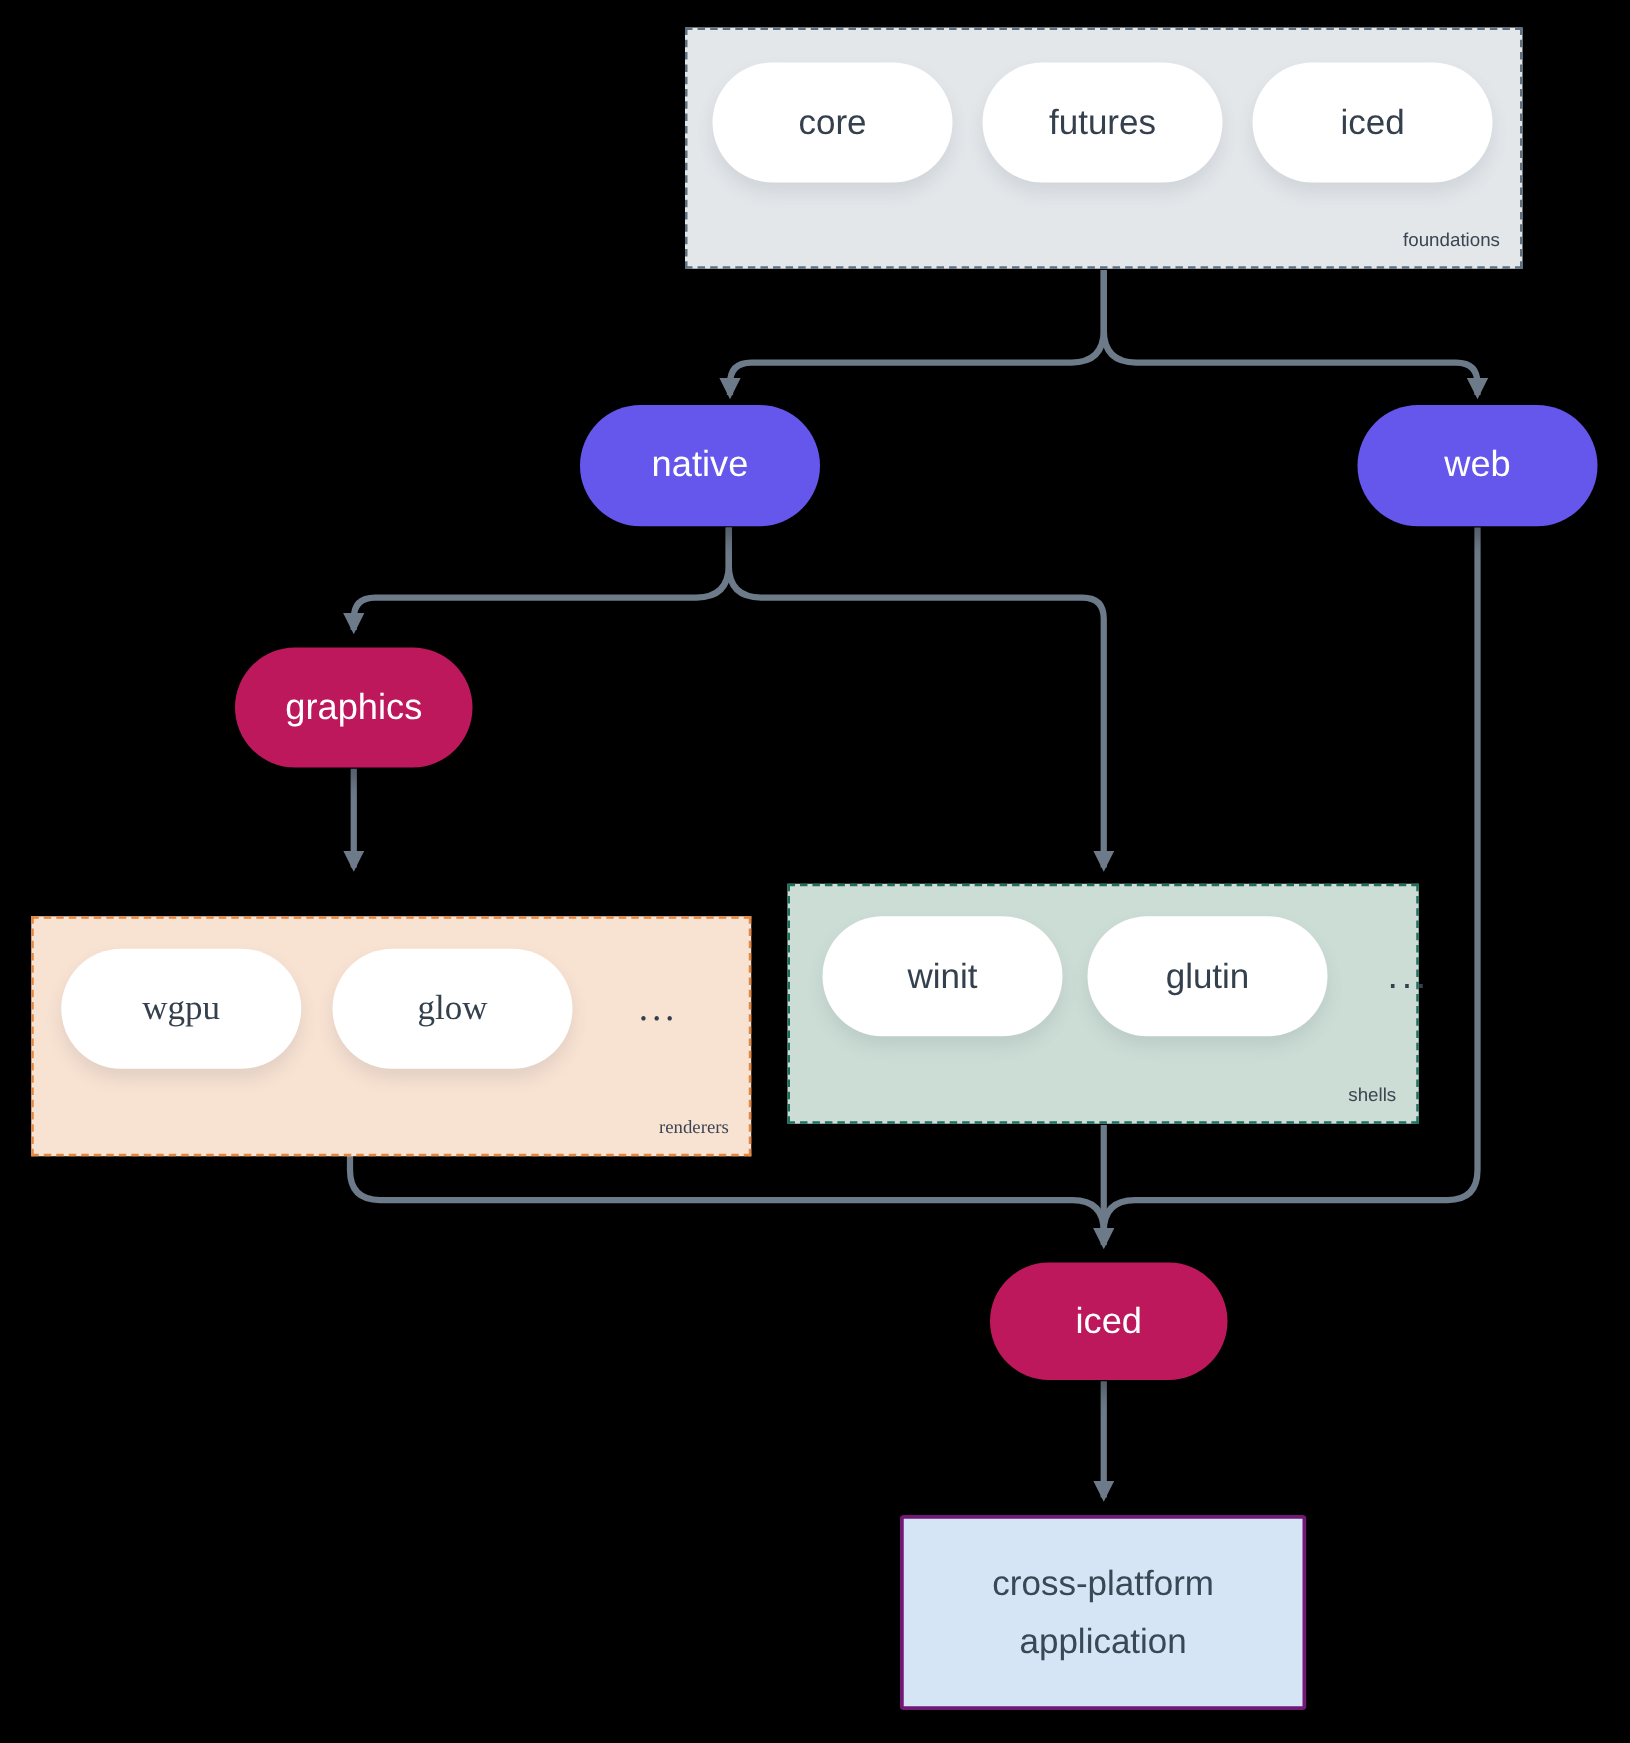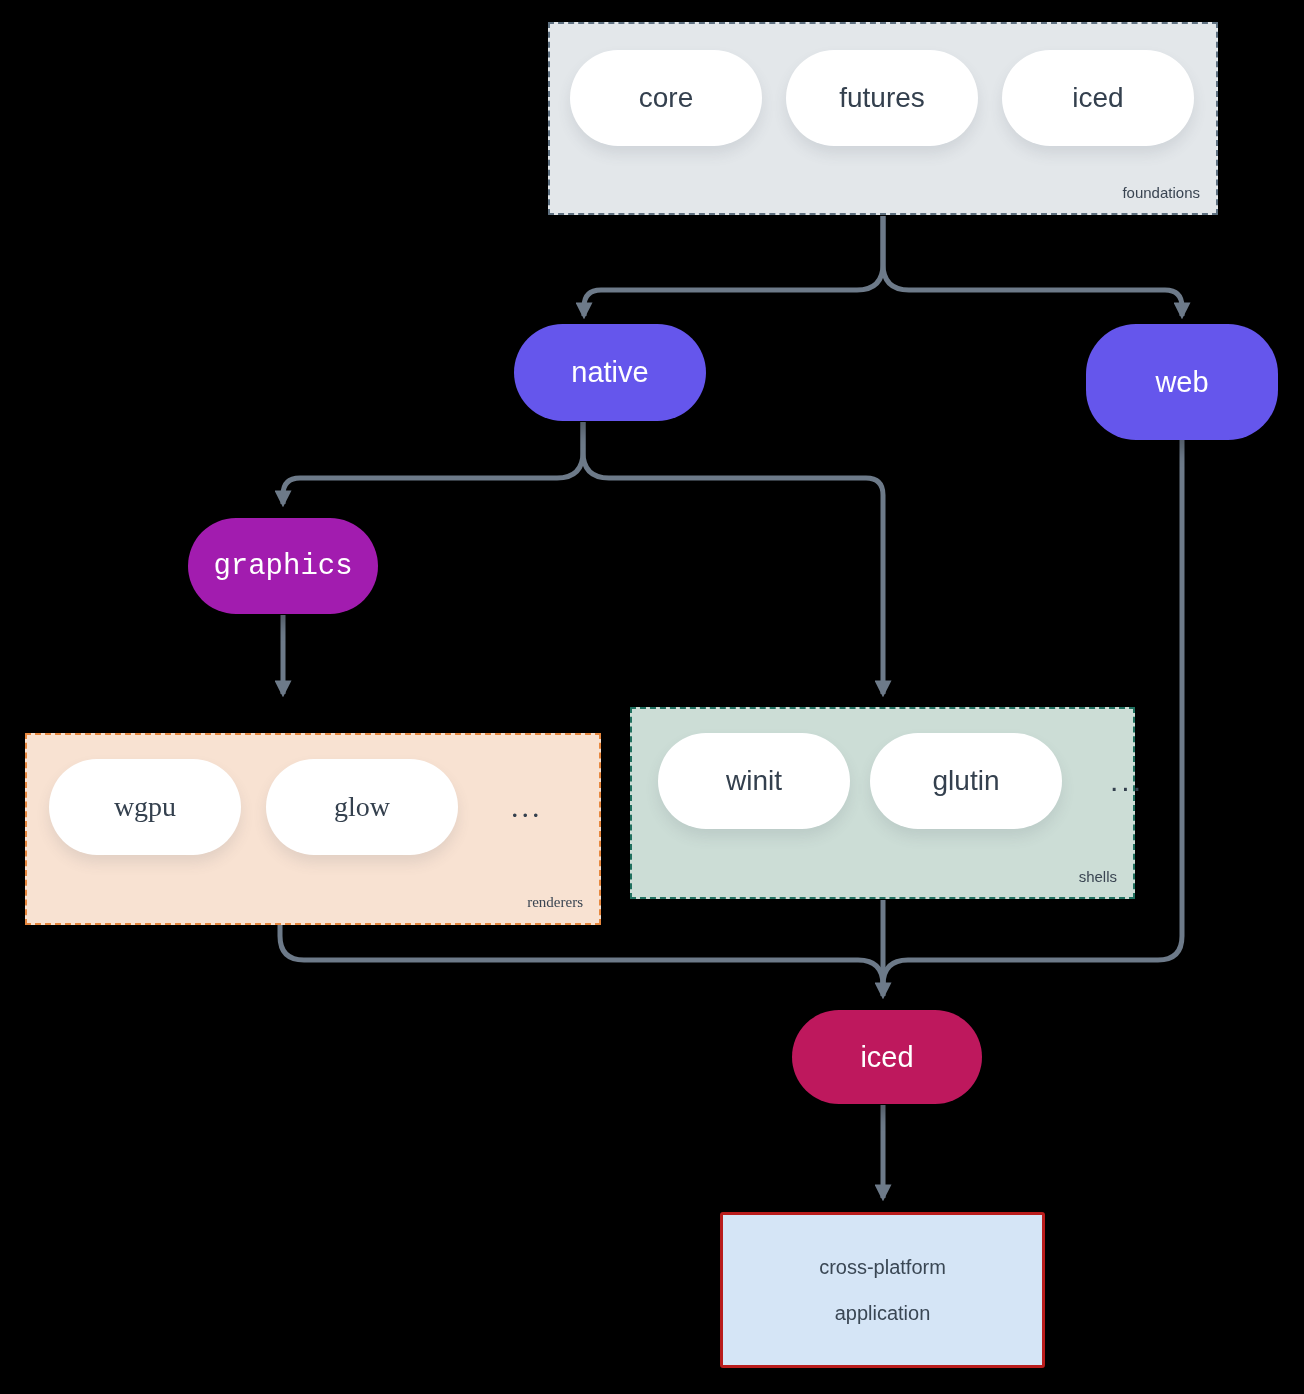--- a/index.html
+++ b/index.html
@@ -29,30 +29,30 @@
   .ellipsis { font-size:30px; color:#34404e; letter-spacing:3px; margin-left:28px; }
 
   .group-label { position:absolute; right:16px; bottom:12px; font-size:15px; color:#3a4552; }
 
   .node {
     position:absolute; border-radius:50px;
     display:flex; align-items:center; justify-content:center;
     color:#ffffff; font-size:29px;
     box-shadow:0 10px 16px rgba(0,0,0,0.25);
   }
-  .node-native   { left:514px;  top:324px;  width:192px; height:97px; background:#6556ec; }
-  .node-web      { left:1086px; top:324px;  width:192px; height:116px; background:#6556ec; }
-  .node-graphics { left:188px;  top:518px;  width:190px; height:96px; background:#a21caf;font-family:Liberation Mono, monospace; }
+  .node-native   { left:464px;  top:324px;  width:192px; height:97px; background:#6556ec; }
+  .node-web      { left:1086px; top:324px;  width:192px; height:97px; background:#6556ec; }
+  .node-graphics { left:188px;  top:518px;  width:190px; height:96px; background:#be185d; }
   .node-iced     { left:792px;  top:1010px; width:190px; height:94px; background:#be185d; }
 
   .app-box {
     position:absolute; left:720px; top:1212px; width:325px; height:156px;
-    background:#d5e5f6; border:3px solid #b91c1c; border-radius:3px; box-sizing:border-box;
+    background:#d5e5f6; border:3px solid #701a75; border-radius:3px; box-sizing:border-box;
     display:flex; flex-direction:column; align-items:center; justify-content:center;
-    font-size:20px; color:#3a4754; line-height:46px; text-align:center;
+    font-size:28px; color:#3a4754; line-height:46px; text-align:center;
   }
 </style>
 </head>
 <body>
 
 <div class="canvas">
 
   <svg class="connector-layer" width="1304" height="1394" viewBox="0 0 1304 1394">
     <defs>
       <marker id="arrow" viewBox="0 0 10 10" refX="8" refY="5" markerWidth="3.4" markerHeight="3.4" orient="auto-start-reverse">

